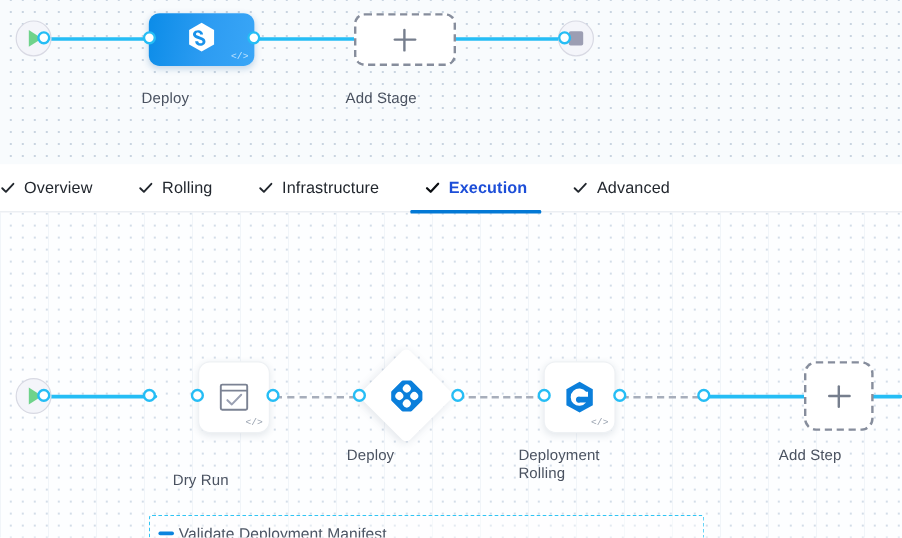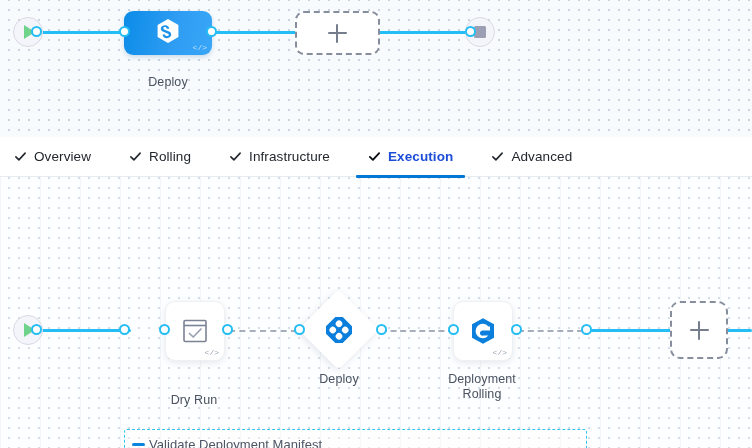--- a/index.html
+++ b/index.html
@@ -46,21 +46,20 @@
   #tab-bar {
     position: absolute;
     top: 137px;
     left: 0;
     width: 752px;
     height: 40px;
     background: #ffffff;
     border-bottom: 1px solid #e8ecf0;
     display: flex;
     align-items: center;
-    padding-left: 14px;
     box-sizing: border-box;
     z-index: 5;
   }
   .tab {
     display: flex;
     align-items: center;
     height: 40px;
     margin-right: 38px;
     position: relative;
     cursor: pointer;
@@ -139,21 +138,21 @@
   }
   .stop-sq {
     width: 12px;
     height: 12px;
     background: #9c9eb3;
     border-radius: 1.5px;
   }
 
   .node-label {
     position: absolute;
-    text-align: center;
+    text-align: left;
     font-size: 12.5px;
     color: #4a5260;
     line-height: 15px;
     letter-spacing: 0.1px;
   }
 
   .code-badge {
     position: absolute;
     font-size: 8px;
     line-height: 1;
@@ -332,20 +331,21 @@
   <div class="terminal" style="left:465px; top:17px;">
     <div class="stop-sq"></div>
   </div>
 
   <div class="port" style="left:31px; top:26px;"></div>
   <div class="port" style="left:119px; top:26px;"></div>
   <div class="port" style="left:206px; top:26px;"></div>
   <div class="port" style="left:465px; top:26px;"></div>
 
   <div class="node-label" style="left:118px; top:75px; width:100px;">Deploy</div>
+  <div class="node-label" style="left:288px; top:75px; width:100px;">Add Stage</div>
 </div>
 
 <div id="tab-bar">
   <div class="tab">
     <svg class="check" viewBox="0 0 14 14">
         <path d="M2 7.4 L5.3 10.6 L12 3.4" fill="none" stroke="#22272e" stroke-width="1.7" stroke-linecap="round" stroke-linejoin="round"></path>
       </svg>
     <span class="tab-label">Overview</span>
   </div>
   <div class="tab">
@@ -442,13 +442,14 @@
   <div class="node-label" style="left:144px; top:195px; width:100px;margin-top:21px;">
     <div>Dry Run</div>
   </div>
   <div class="node-label" style="left:289px; top:195px; width:100px;">
     <div>Deploy</div>
   </div>
   <div class="node-label" style="left:432px; top:195px; width:100px;">
     <div>Deployment</div>
     <div>Rolling</div>
   </div>
+  <div class="node-label" style="left:649px; top:195px; width:100px;">Add Step</div>
 </div>
 
 </body></html>

